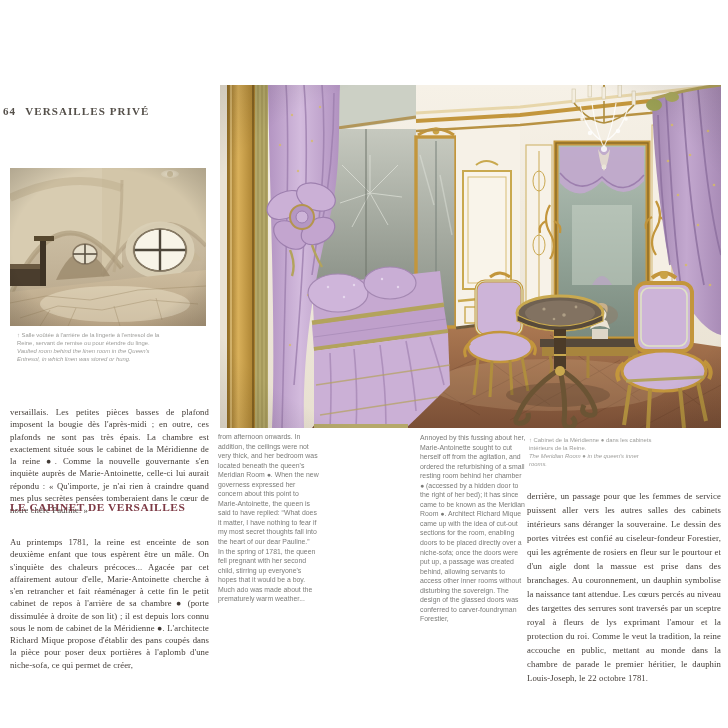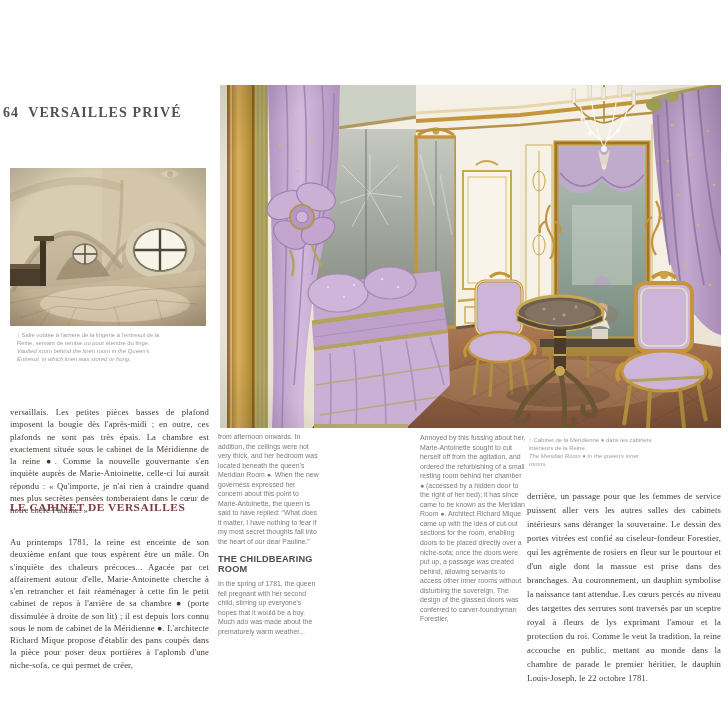--- a/index.html
+++ b/index.html
@@ -1,20 +1,20 @@
 <!DOCTYPE html>
 <html><head>
 <meta charset="utf-8">
 <style>
   html,body{margin:0;padding:0;background:#ffffff;}
   .canvas{position:relative;width:728px;height:728px;background:#ffffff;overflow:hidden;
           font-family:"Liberation Serif",serif;}
   
   .runhead{position:absolute;left:3px;top:105px;display:flex;gap:9px;align-items:baseline;
-           font-family:"Liberation Serif",serif;font-weight:bold;font-size:14px;
+           font-family:"Liberation Serif",serif;font-weight:bold;font-size:11px;
            letter-spacing:1.1px;color:#55504a;}
   
   .photo-left{position:absolute;left:10px;top:168px;width:196px;height:158px;}
   .photo-main{position:absolute;left:220px;top:85px;width:501px;height:343px;}
   .photo-left svg,.photo-main svg{display:block;width:100%;height:100%;}
   
   .cap{position:absolute;font-family:"Liberation Sans",sans-serif;font-size:5.9px;
        line-height:7.7px;color:#9c9c99;}
   .cap-left{left:17px;top:332px;width:152px;}
   .cap-right{left:529px;top:437px;width:125px;}
@@ -415,21 +415,20 @@
   </div>
 
   <div class="fr col-fr-1">versaillais. Les petites pièces basses de plafond imposent la bougie dès l'après-midi ; en outre, ces plafonds ne sont pas très épais. La chambre est exactement située sous le cabinet de la Méridienne de la reine ●. Comme la nouvelle gouvernante s'en inquiète auprès de Marie-Antoinette, celle-ci lui aurait répondu : « Qu'importe, je n'ai rien à craindre quand mes plus secrètes pensées tomberaient dans le cœur de notre chère Pauline. »</div>
 
   <div class="fr-heading">LE CABINET DE VERSAILLES</div>
 
   <div class="fr col-fr-2">Au printemps 1781, la reine est enceinte de son deuxième enfant que tous espèrent être un mâle. On s'inquiète des chaleurs précoces... Agacée par cet affairement autour d'elle, Marie-Antoinette cherche à s'en retrancher et fait réaménager à cette fin le petit cabinet de repos à l'arrière de sa chambre ● (porte dissimulée à droite de son lit) ; il est depuis lors connu sous le nom de cabinet de la Méridienne ●. L'architecte Richard Mique propose d'établir des pans coupés dans la pièce pour poser deux portières à l'aplomb d'une niche-sofa, ce qui permet de créer,</div>
 
   <div class="en-col col-en-1">
     <div>from afternoon onwards. In addition, the ceilings were not very thick, and her bedroom was located beneath the queen's Meridian Room ●. When the new governess expressed her concern about this point to Marie-Antoinette, the queen is said to have replied: “What does it matter, I have nothing to fear if my most secret thoughts fall into the heart of our dear Pauline.”</div>
-    <div class="en-heading">THE CHILDBEARING ROOM</div>
     <div>In the spring of 1781, the queen fell pregnant with her second child, stirring up everyone's hopes that it would be a boy. Much ado was made about the prematurely warm weather...</div>
   </div>
 
   <div class="en-col col-en-2">Annoyed by this fussing about her, Marie-Antoinette sought to cut herself off from the agitation, and ordered the refurbishing of a small resting room behind her chamber ● (accessed by a hidden door to the right of her bed); it has since came to be known as the Meridian Room ●. Architect Richard Mique came up with the idea of cut-out sections for the room, enabling doors to be placed directly over a niche-sofa; once the doors were put up, a passage was created behind, allowing servants to access other inner rooms without disturbing the sovereign. The design of the glassed doors was conferred to carver-foundryman Forestier,</div>
 
   <div class="fr col-fr-3">derrière, un passage pour que les femmes de service puissent aller vers les autres salles des cabinets intérieurs sans déranger la souveraine. Le dessin des portes vitrées est confié au ciseleur-fondeur Forestier, qui les agrémente de rosiers en fleur sur le pourtour et d'un aigle dont la massue est prise dans des branchages. Au couronnement, un dauphin symbolise la naissance tant attendue. Les cœurs percés au niveau des targettes des serrures sont traversés par un sceptre royal à fleurs de lys exprimant l'amour et la protection du roi. Comme le veut la tradition, la reine accouche en public, mettant au monde dans la chambre de parade le premier héritier, le dauphin Louis-Joseph, le 22 octobre 1781.</div>
 
 </div>
 
 </body></html>

